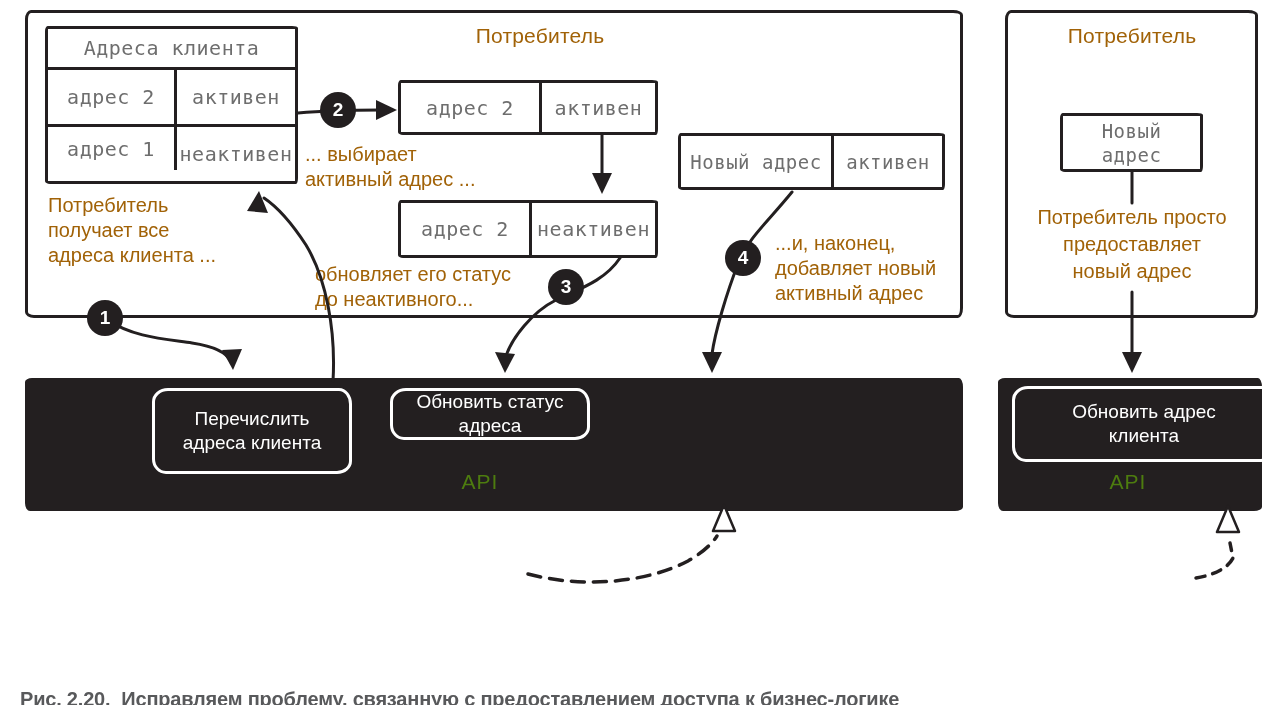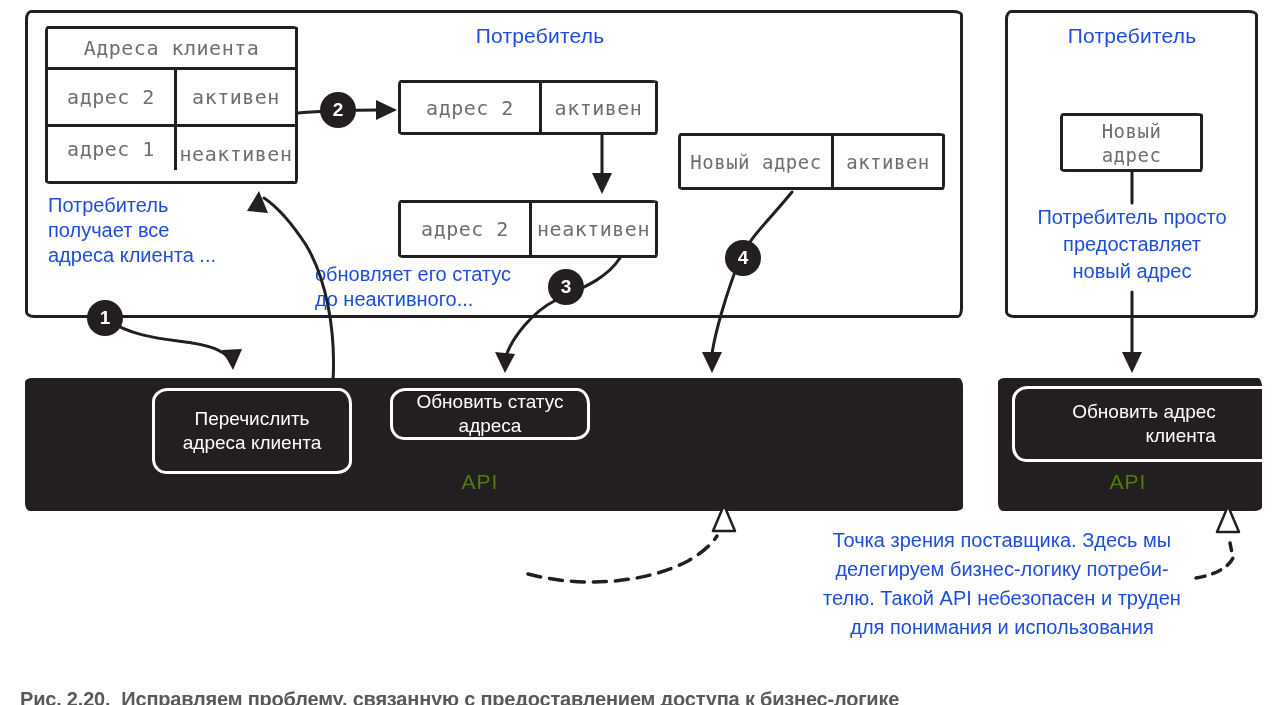--- a/index.html
+++ b/index.html
@@ -1,21 +1,21 @@
 <!DOCTYPE html>
 <html><head>
 <meta charset="utf-8">
 <style>
   html,body{margin:0;padding:0;background:#fff;}
   #stage{position:relative;width:1280px;height:705px;background:#ffffff;overflow:hidden;
          font-family:"Liberation Sans",sans-serif;color:#1d1d1d;}
   .abs{position:absolute;box-sizing:border-box;}
   .sketchbox{border:3px solid #231f20;background:#fff;
              border-radius:6px 10px 5px 9px / 9px 5px 10px 6px;}
-  .hand{font-family:"Liberation Sans",sans-serif;color:#1d4ed8;}
+  .hand{font-family:"Liberation Sans",sans-serif;color:#a16207;}
   .mono{font-family:"DejaVu Sans Mono","Liberation Mono",monospace;color:#6e6e6e;}
   .ml{white-space:pre-line;}
   .panel-title{font-size:21px;text-align:center;letter-spacing:.2px;}
   .note{font-size:20px;line-height:25px;}
   .tbl{border:3px solid #231f20;background:#fff;border-radius:3px 6px 2px 5px/5px 2px 6px 3px;}
   .tbl .hdr{border-bottom:3px solid #231f20;display:flex;align-items:center;justify-content:center;}
   .tbl .row{display:flex;}
   .tbl .cell{display:flex;align-items:center;justify-content:center;font-size:20px;letter-spacing:.5px;}
   .tbl .cell.addr{border-right:3px solid #231f20;}
   .tbl .row.split{border-bottom:3px solid #231f20;}
@@ -56,38 +56,43 @@
 получает все
 адреса клиента ...</div>
 
   <div class="abs tbl mono" style="left:398px;top:80px;width:260px;">
     <div class="row">
       <div class="cell addr" style="width:138px;height:49px;">адрес 2</div>
       <div class="cell" style="flex:1;height:49px;">активен</div>
     </div>
   </div>
 
+  <div class="abs hand note ml" style="left:305px;top:142px;width:220px;">... выбирает
+активный адрес ...</div>
 
   <div class="abs tbl mono" style="left:398px;top:200px;width:260px;">
     <div class="row">
       <div class="cell addr" style="width:128px;height:52px;">адрес 2</div>
       <div class="cell" style="flex:1;height:52px;">неактивен</div>
     </div>
   </div>
 
   <div class="abs hand note ml" style="left:315px;top:262px;width:240px;">обновляет его статус
 до неактивного...</div>
 
   <div class="abs tbl mono" style="left:678px;top:133px;width:267px;">
     <div class="row">
       <div class="cell addr" style="width:150px;height:51px;font-size:19px;">Новый адрес</div>
       <div class="cell" style="flex:1;height:51px;font-size:19px;">активен</div>
     </div>
   </div>
 
+  <div class="abs hand note ml" style="left:775px;top:231px;width:200px;">...и, наконец,
+добавляет новый
+активный адрес</div>
 
   <div class="abs sketchbox" style="left:1005px;top:10px;width:253px;height:308px;"></div>
   <div class="abs hand panel-title" style="left:1032px;top:24px;width:200px;">Потребитель</div>
 
   <div class="abs tbl mono" style="left:1060px;top:113px;width:143px;height:59px;">
     <div class="cell ml" style="height:53px;font-size:19px;line-height:24px;text-align:center;">Новый
 адрес</div>
   </div>
 
   <div class="abs hand ml" style="left:1012px;top:204px;width:240px;font-size:20px;line-height:27px;text-align:center;">Потребитель просто
@@ -95,21 +100,21 @@
 новый адрес</div>
 
   <div class="abs apibar" style="left:25px;top:378px;width:938px;height:133px;"></div>
   <div class="abs apibtn ml" style="left:152px;top:388px;width:200px;height:86px;">Перечислить
 адреса клиента</div>
   <div class="abs apibtn ml" style="left:390px;top:388px;width:200px;height:52px;">Обновить статус
 адреса</div>
   <div class="abs apilabel" style="left:440px;top:470px;width:80px;">API</div>
 
   <div class="abs apibar" style="left:998px;top:378px;width:264px;height:133px;"></div>
-  <div class="abs apibtn ml" style="left:1012px;top:386px;width:264px;height:76px;text-align:right;">Обновить адрес
+  <div class="abs apibtn ml" style="left:1012px;top:386px;width:264px;height:76px;">Обновить адрес
 клиента</div>
   <div class="abs apilabel" style="left:1088px;top:470px;width:80px;">API</div>
 
   <svg class="arrows" width="1280" height="705" viewBox="0 0 1280 705">
     <g stroke="#231f20" stroke-width="3" fill="none" stroke-linecap="round">
       <path d="M 298 113 C 320 111, 350 110, 380 110"></path>
       <path d="M 602 135 L 602 178"></path>
       <path d="M 620 258 C 604 282, 576 290, 556 300 C 532 312, 512 338, 506 356"></path>
       <path d="M 792 192 C 766 224, 748 238, 738 264 C 727 292, 715 332, 712 354"></path>
       <path d="M 108 320 C 132 337, 165 339, 192 343 C 212 346, 227 352, 231 362"></path>
@@ -132,22 +137,18 @@
       <polygon points="724,505 713,531 735,531"></polygon>
       <polygon points="1228,506 1217,532 1239,532"></polygon>
     </g>
   </svg>
 
   <div class="abs badge" style="left:87px;top:300px;">1</div>
   <div class="abs badge" style="left:320px;top:92px;">2</div>
   <div class="abs badge" style="left:548px;top:269px;">3</div>
   <div class="abs badge" style="left:725px;top:240px;">4</div>
 
-  <div class="abs hand caption ml" style="left:782px;top:526px;width:440px;">Точка зрения поставщика. Здесь мы
-делегируем бизнес-логику потреби-
-телю. Такой API небезопасен и труден
-для понимания и использования</div>
 
   <div class="abs figcap" style="left:20px;top:688px;width:1240px;">
     <span>Рис. 2.20.</span><span style="margin-left:11px;">Исправляем проблему, связанную с предоставлением доступа к бизнес-логике</span>
   </div>
 
 </div>
 
 </body></html>

